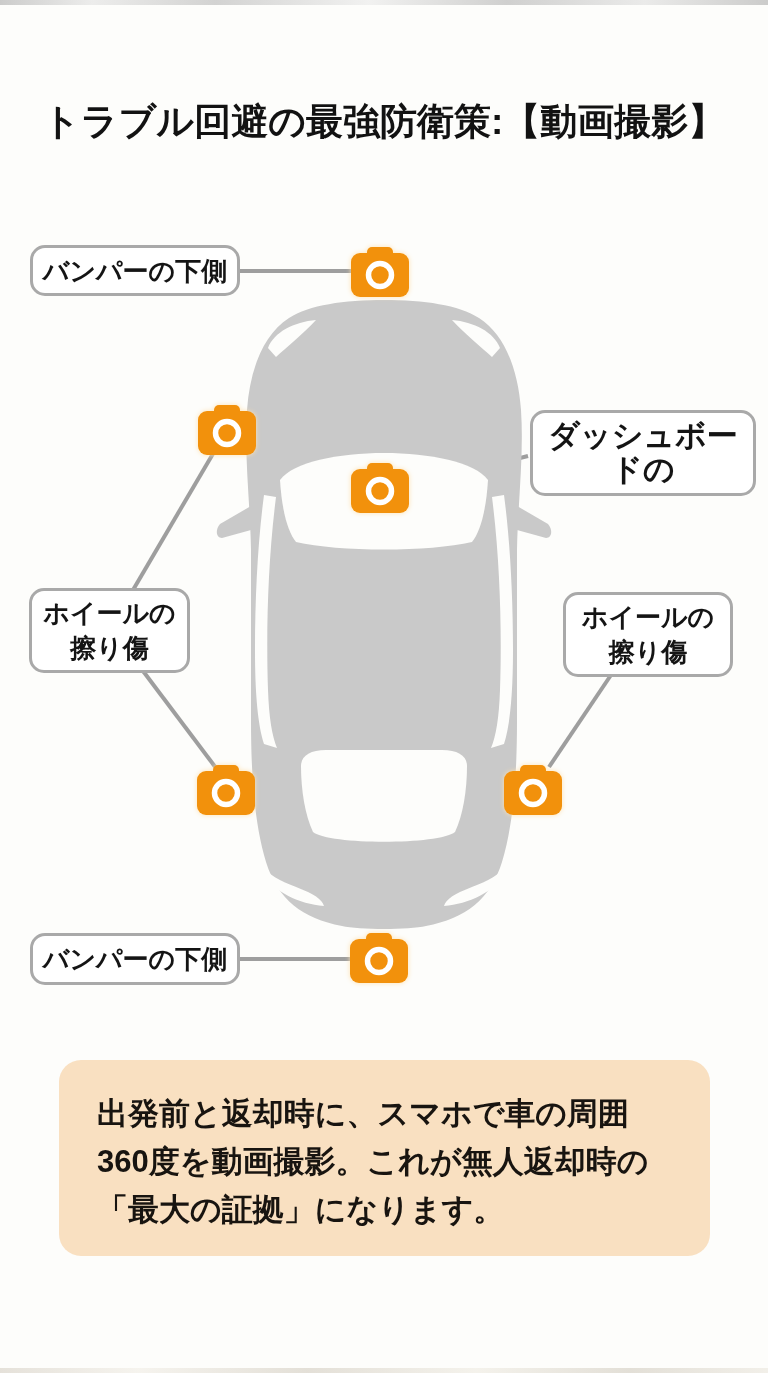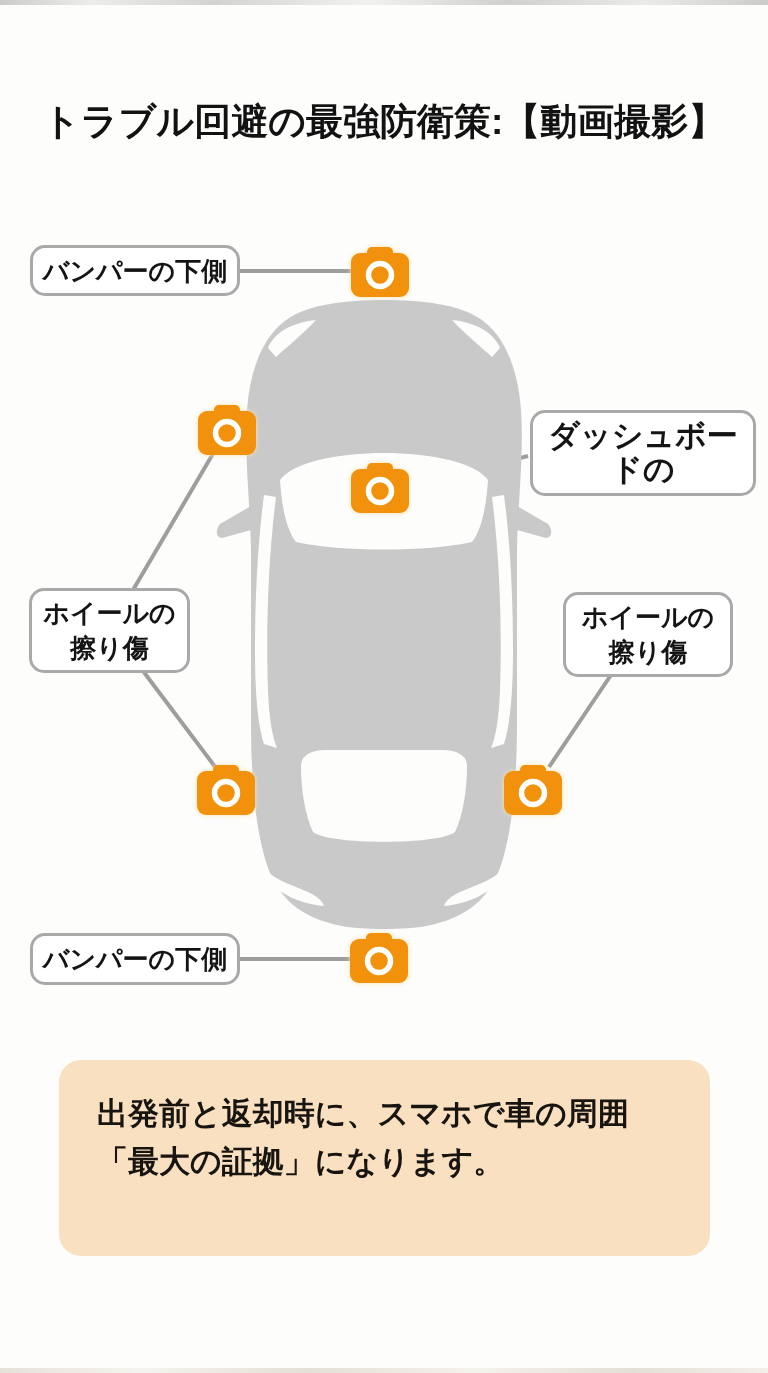--- a/index.html
+++ b/index.html
@@ -161,18 +161,19 @@
   <div class="camera cam-bottom">
     <svg width="60" height="52" viewBox="0 0 60 52">
       <rect x="17" y="1" width="26" height="16" rx="5" fill="#f2910c"></rect>
       <rect x="1" y="7" width="58" height="44" rx="9" fill="#f2910c"></rect>
       <circle cx="30" cy="29" r="11.5" fill="none" stroke="#ffffff" stroke-width="5.5"></circle>
     </svg>
   </div>
 
   <div class="note">
     <span class="ln">出発前と返却時に、スマホで車の周囲</span>
+    <span class="ln">360度を動画撮影。これが無人返却時の</span>
     <span class="ln">「最大の証拠」になります。</span>
   </div>
 
   <div class="edge edge-bottom"></div>
 
 </div>
 
 </body></html>

